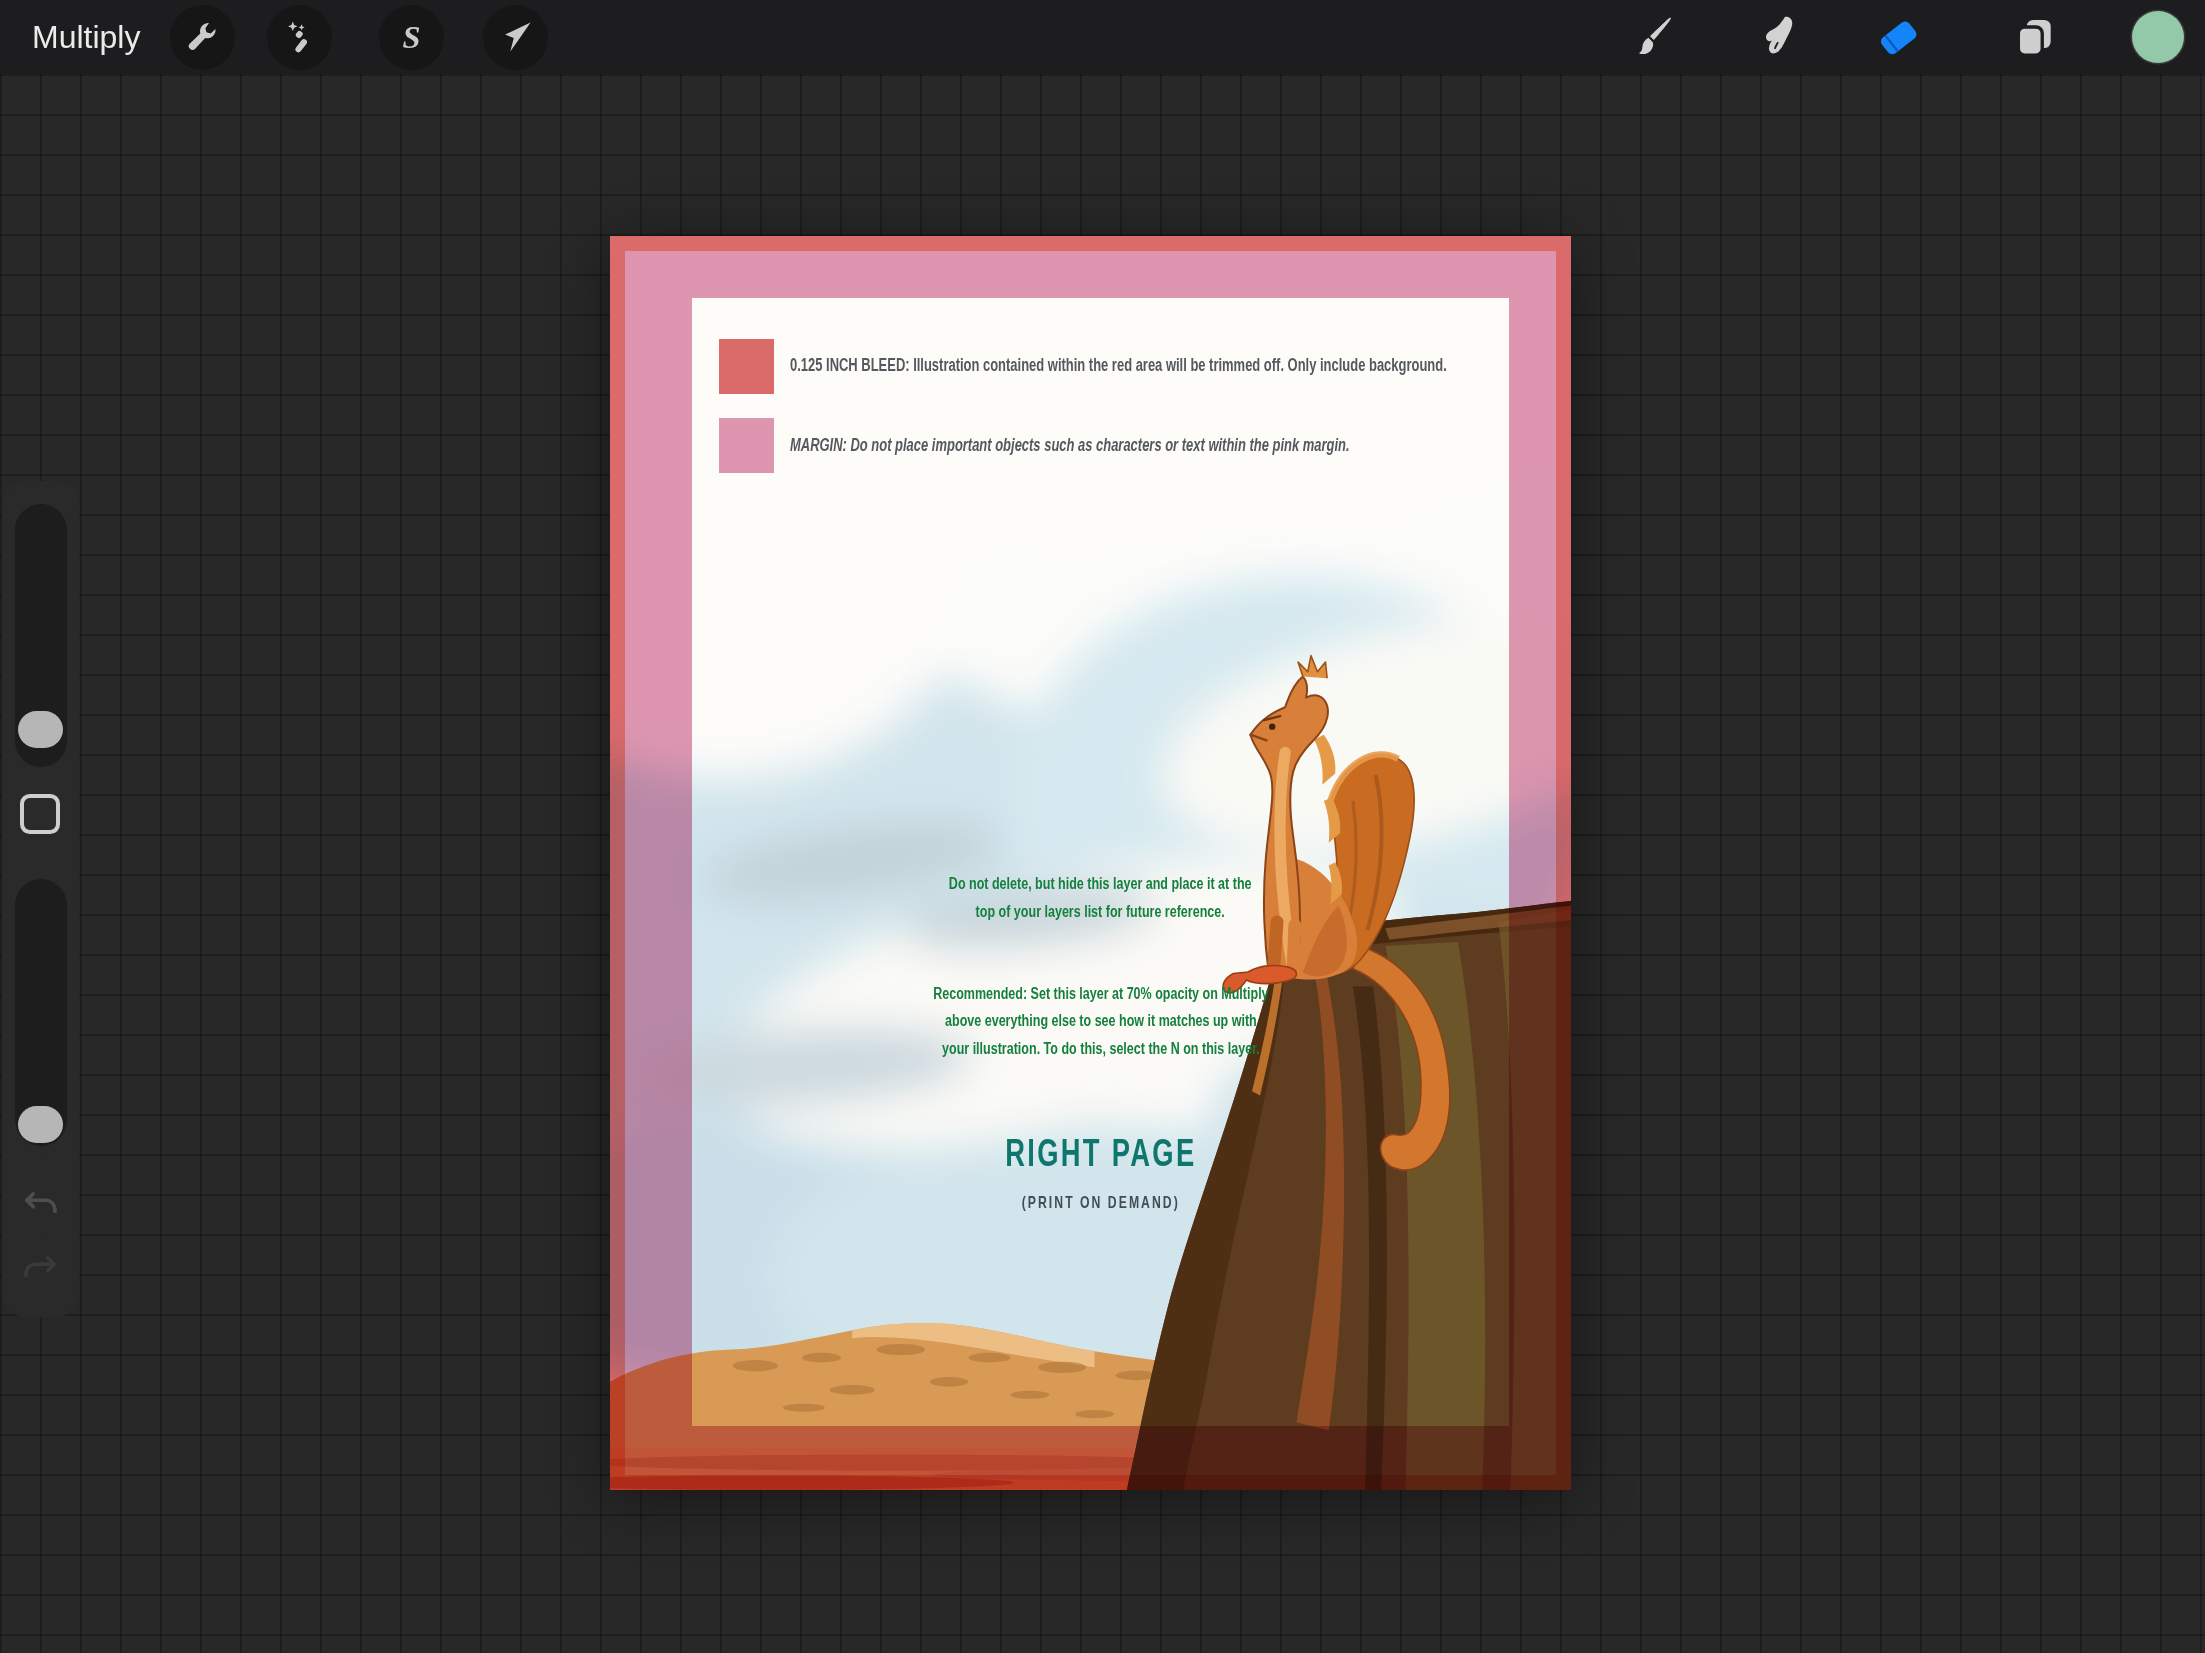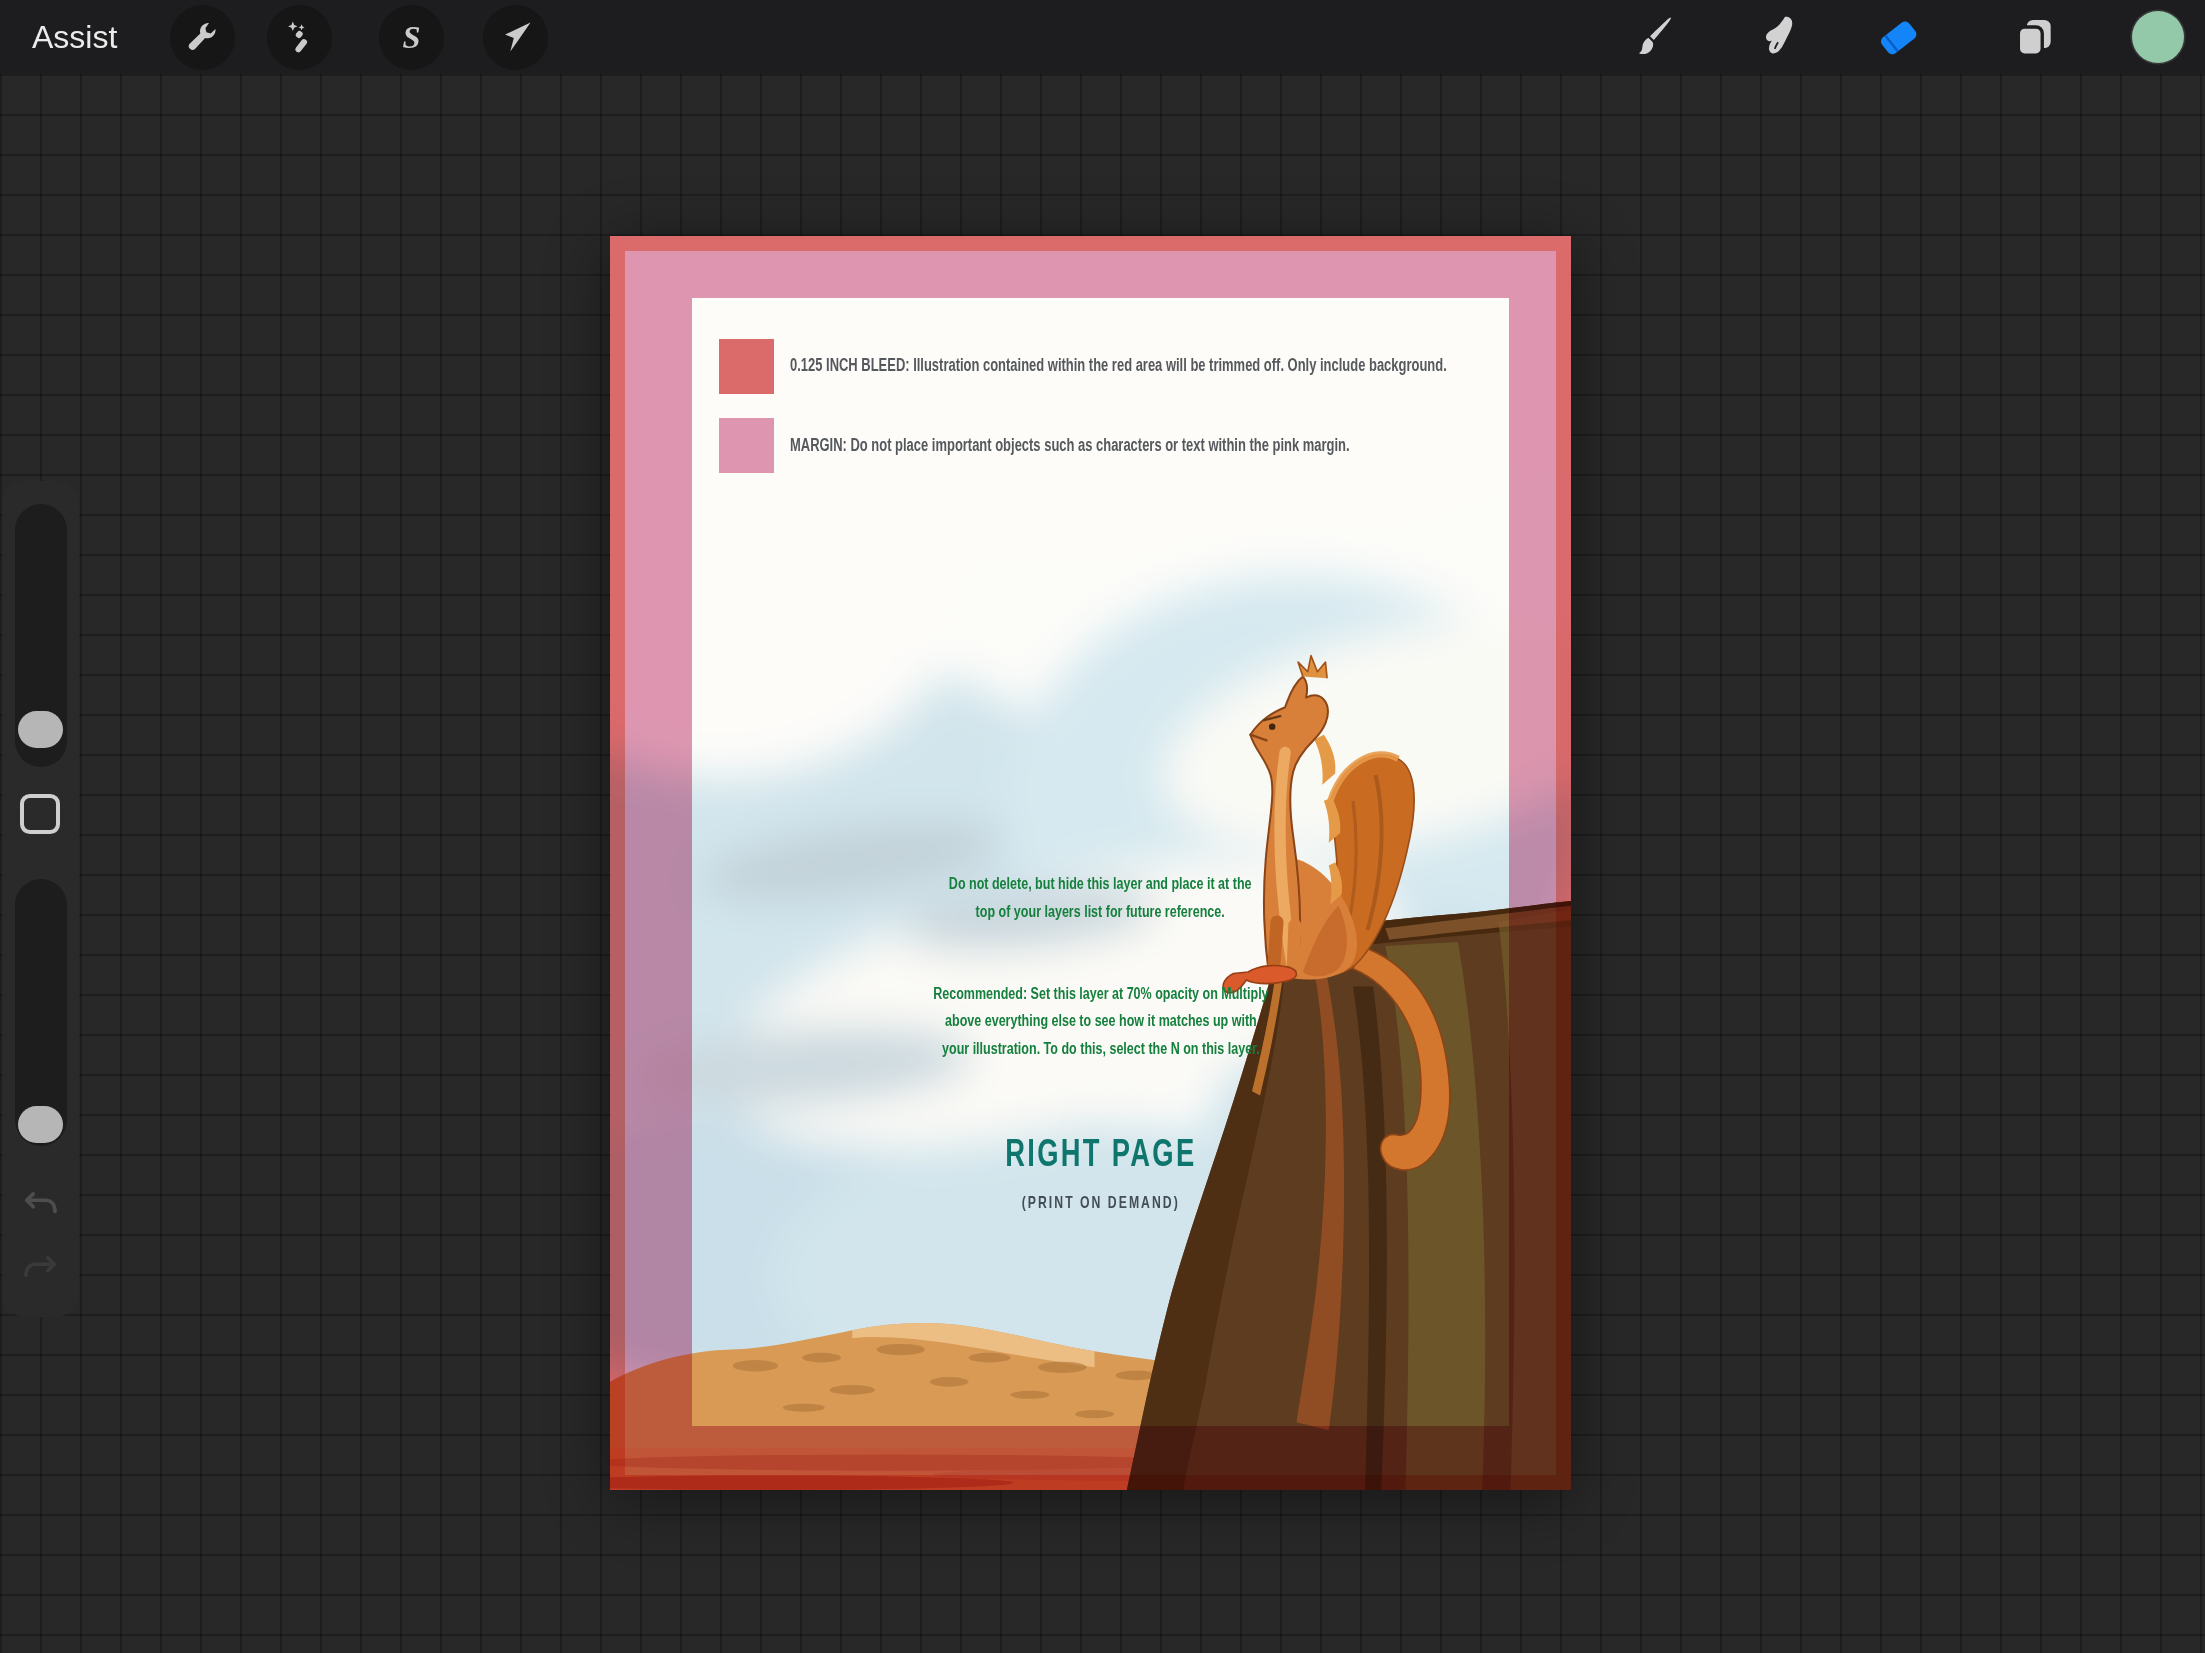--- a/index.html
+++ b/index.html
@@ -50,39 +50,39 @@
   .sw{position:absolute;left:109px;width:55px;height:55px;}
   .sw-bleed{top:103px;background:#ce2c30;}
   .sw-margin{top:182px;background:#d36c94;}
 
   
   .textlayer{position:absolute;inset:0;pointer-events:none;border-radius:23px;}
   .cond{display:inline-block;transform:scaleX(.72);transform-origin:center top;
     font-weight:700;white-space:nowrap;}
   .leg{position:absolute;left:180px;font-size:18px;color:#55595d;}
   .leg .cond{transform-origin:left top;}
-  .leg1{top:119px;} .leg2{top:199px;}
+  .leg1{top:119px;} .leg2{top:199px;font-style:italic;}
   .para{position:absolute;left:82px;right:62px;text-align:center;color:#15803d;font-size:17.4px;}
   .p1{top:633px;line-height:28px;}
   .p2{top:702px;line-height:28px;}
   .p3{top:744px;line-height:27.4px;}
   .ptitle{position:absolute;left:82px;right:62px;top:896px;text-align:center;
     font-size:38px;color:#0f766e;}
   .ptitle .cond{letter-spacing:3.2px;}
   .psub{position:absolute;left:82px;right:62px;top:957px;text-align:center;
     font-size:17px;color:#434d55;}
   .psub .cond{letter-spacing:2.8px;}
 </style>
 </head>
 <body>
 
 <div class="screen">
 
   <header class="topbar">
-    <div class="gallery">Assist</div>
+    <div class="gallery">Multiply</div>
 
     <div class="tbtn" style="left:170px">
       <svg width="37" height="37" viewBox="0 0 32 32">
         <path fill="#cbcbcb" d="M27.2 8.6a7.2 7.2 0 0 1-8.9 7.9l-8.6 9.3a3.3 3.3 0 0 1-4.8-4.5l9.2-8.7A7.2 7.2 0 0 1 21.6 3.5l-3.1 4.4.9 3.6 3.7 1 4.1-3.9z"></path>
       </svg>
     </div>
     <div class="tbtn" style="left:267px">
       <svg width="37" height="37" viewBox="0 0 32 32">
         <g fill="#cbcbcb">
           <path d="M10.2 2.2l1.2 2.9 2.9 1.2-2.9 1.2-1.2 2.9L9 7.5 6.1 6.3 9 5.1z"></path>

